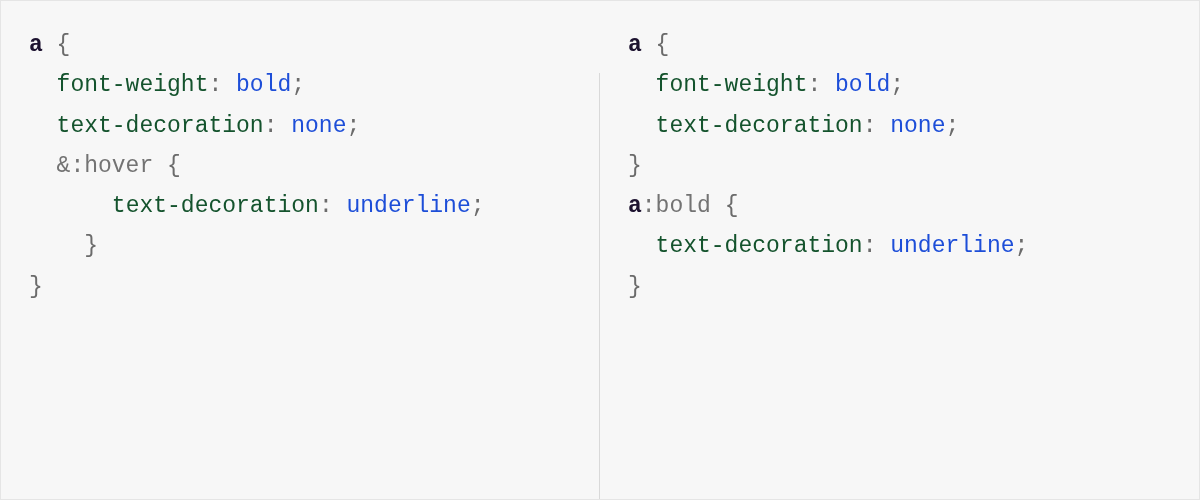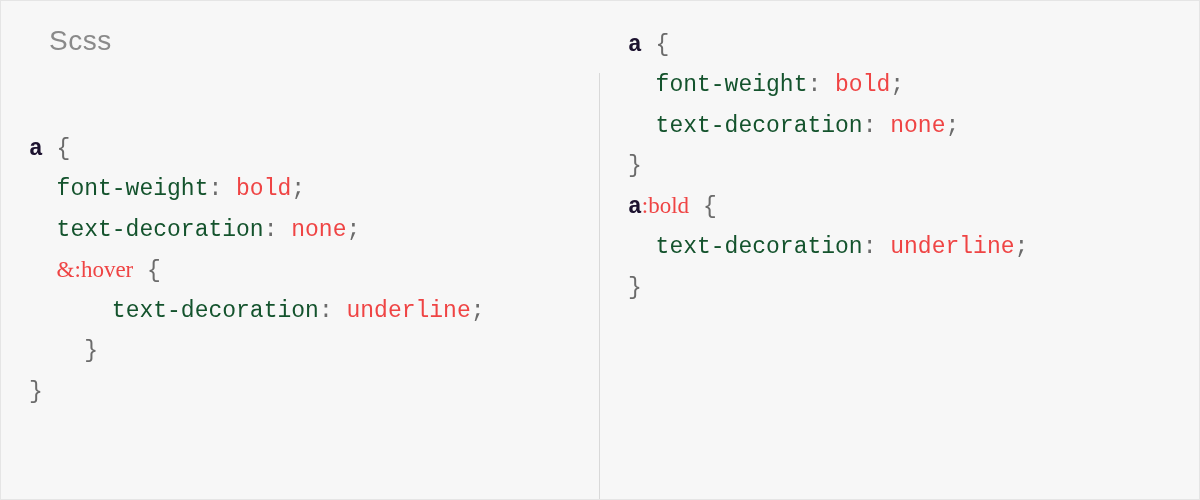--- a/index.html
+++ b/index.html
@@ -42,31 +42,30 @@
     }
     .code {
       font-family: "SFMono-Regular", ui-monospace, "Menlo", "Consolas", "Liberation Mono", monospace;
       font-size: 23px;
       line-height: 1.75;
       white-space: pre;
       color: #6b6b6b;
     }
     .sel  { color: #1d1330; font-weight: 700; }  
     .prop { color: #14532d; }                    
-    .val  { color: #ef4444; margin-top: 21px; }                    
+    .val  { color: #1d4ed8; margin-top: 21px; }                    
     .punc { color: #6b6b6b; }                    
-    .amp  { color: #ef4444; font-family: Liberation Serif, serif; }                    
+    .amp  { color: #737373; }                    
   </style>
 </head>
 <body>
 
 <div class="compare">
 
   <div class="pane left">
-    <div class="pane-title">Scss</div>
     <div class="code"><span class="sel">a</span><span class="punc"> {</span>
 <span>  </span><span class="prop">font-weight</span><span class="punc">: </span><span class="val">bold</span><span class="punc">;</span>
 <span>  </span><span class="prop">text-decoration</span><span class="punc">: </span><span class="val">none</span><span class="punc">;</span>
 <span>  </span><span class="amp">&amp;:hover</span><span class="punc"> {</span>
 <span>      </span><span class="prop">text-decoration</span><span class="punc">: </span><span class="val">underline</span><span class="punc">;</span>
 <span>    </span><span class="punc">}</span>
 <span class="punc">}</span></div>
   </div>
 
   <div class="pane right">

